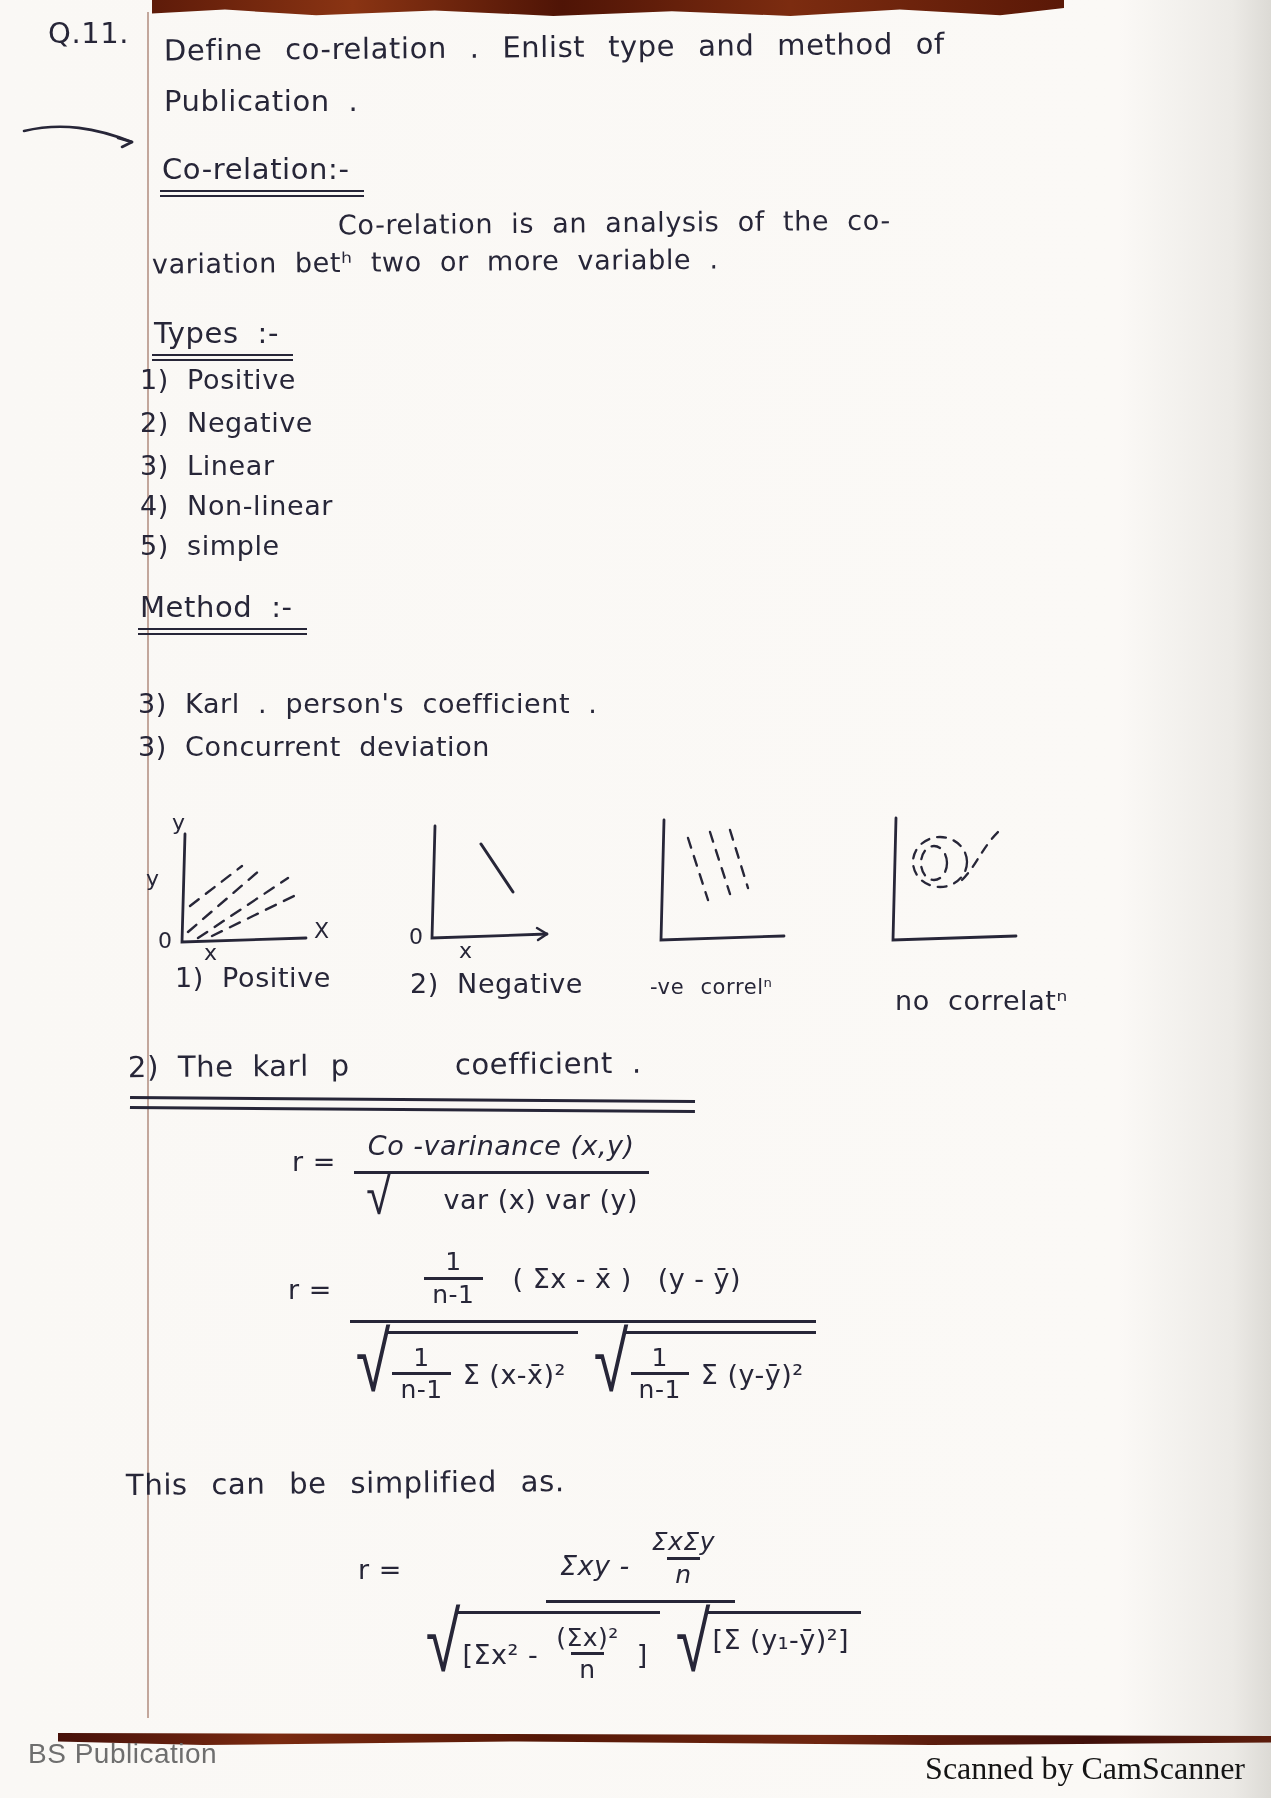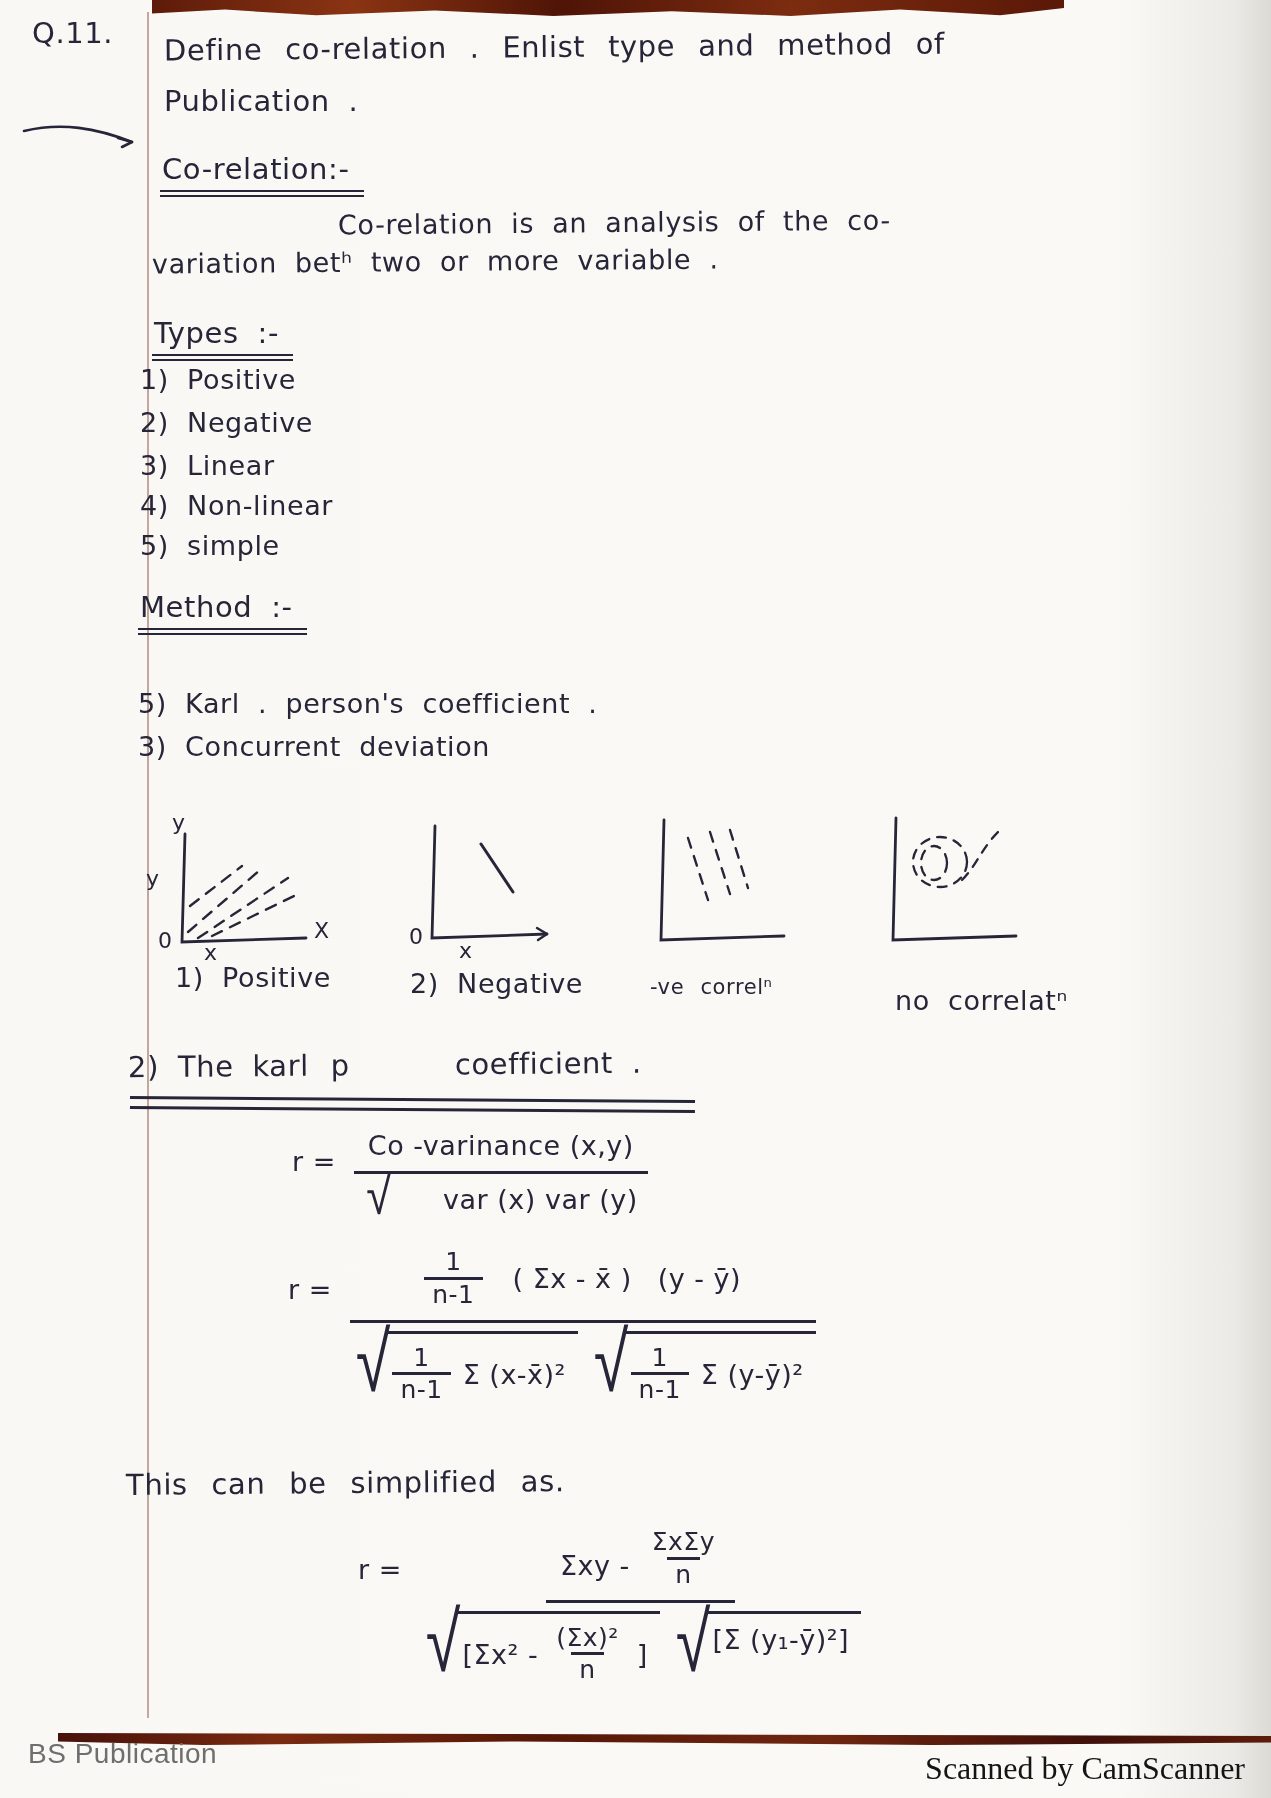--- a/index.html
+++ b/index.html
@@ -19,21 +19,21 @@
   }
   .margin-line{position:absolute;left:147px;top:12px;width:2px;height:1706px;background:#c3a79c;}
   .dbl-line{position:absolute;height:7px;border-top:3px solid #272638;border-bottom:3px solid #272638;}
   .diagram{position:absolute;}
   .diagram svg{position:absolute;left:0;top:0;}
   .dlabel{position:absolute;font-size:24px;}
   .formula{position:absolute;display:flex;align-items:flex-start;font-size:27px;letter-spacing:.5px;}
   .formula .lhs{margin-right:18px;}
   .stack{display:flex;flex-direction:column;align-items:center;}
   .numrow{display:flex;align-items:center;gap:16px;padding:0 14px 10px 14px;}
-  .numrow.barred{border-bottom:3px solid #272638;}
+  .numrow.barred{border-bottom:3px solid #272638;font-style:italic;}
   .denrow{display:flex;align-items:flex-start;gap:10px;padding-top:8px;}
   .denrow.barred{border-top:3px solid #272638;}
   .sfrac{display:inline-flex;flex-direction:column;align-items:center;font-size:25px;line-height:1.15;}
   .sfrac .t{padding:0 6px;}
   .sfrac .b{border-top:3px solid #272638;padding:1px 8px 0 8px;}
   .sqrt{display:flex;align-items:flex-start;}
   .rad{font-size:84px;line-height:62px;font-weight:100;transform:scaleX(.75);margin-right:-10px;}
   .rad-sm{font-size:54px;line-height:40px;font-weight:100;transform:scaleX(.85);margin-right:-6px;}
   .bod{border-top:3px solid #272638;padding:10px 12px 0 6px;display:flex;align-items:center;gap:12px;}
   .bottom-strip{
@@ -48,21 +48,21 @@
   .axis-lab{position:absolute;font-size:22px;}
 </style>
 </head>
 <body>
 
 <div class="sheet">
 
   <div class="top-strip"></div>
   <div class="margin-line"></div>
 
-  <div class="hw hw-big" style="left:32px;top:16px;">Q.11.</div>
+  <div class="hw hw-big" style="left:48px;top:16px;">Q.11.</div>
 
   <svg style="position:absolute;left:20px;top:116px;" width="124" height="36" viewBox="0 0 124 36">
     <path d="M4,15 C 42,6 76,12 112,26" fill="none" stroke="#272638" stroke-width="2.6" stroke-linecap="round"></path>
     <path d="M112,26 L98,22 M112,26 L102,31" fill="none" stroke="#272638" stroke-width="2.6" stroke-linecap="round"></path>
   </svg>
 
   <div class="hw hw-big tilt-l" style="left:164px;top:30px;word-spacing:13px;">Define co-relation . Enlist type and method of</div>
   <div class="hw hw-big" style="left:164px;top:84px;">Publication .</div>
 
   <div class="hw hw-big underline2" style="left:160px;top:152px;">Co-relation:-</div>
@@ -70,21 +70,21 @@
   <div class="hw tilt-l" style="left:152px;top:246px;">variation betʰ two or more variable .</div>
 
   <div class="hw hw-big underline2" style="left:152px;top:316px;">Types :-</div>
   <div class="hw" style="left:140px;top:364px;">1) Positive</div>
   <div class="hw" style="left:140px;top:407px;">2) Negative</div>
   <div class="hw" style="left:140px;top:450px;">3) Linear</div>
   <div class="hw" style="left:140px;top:490px;">4) Non-linear</div>
   <div class="hw" style="left:140px;top:530px;">5) simple</div>
 
   <div class="hw hw-big underline2" style="left:138px;top:590px;">Method :-</div>
-  <div class="hw" style="left:138px;top:688px;">5) Karl . person's coefficient .</div>
+  <div class="hw" style="left:138px;top:688px;">3) Karl . person's coefficient .</div>
   <div class="hw" style="left:138px;top:731px;">3) Concurrent deviation</div>
 
   <div class="diagram" style="left:138px;top:820px;width:210px;height:140px;">
     <svg width="210" height="140" viewBox="0 0 210 140">
       <path d="M47,14 L44,122 L168,118" fill="none" stroke="#272638" stroke-width="2.8" stroke-linecap="round"></path>
       <g stroke="#272638" stroke-width="2.4" stroke-dasharray="11 9" fill="none" stroke-linecap="round">
         <path d="M50,112 L122,50"></path>
         <path d="M60,118 L150,58"></path>
         <path d="M52,86 L104,46"></path>
         <path d="M74,116 L156,76"></path>

